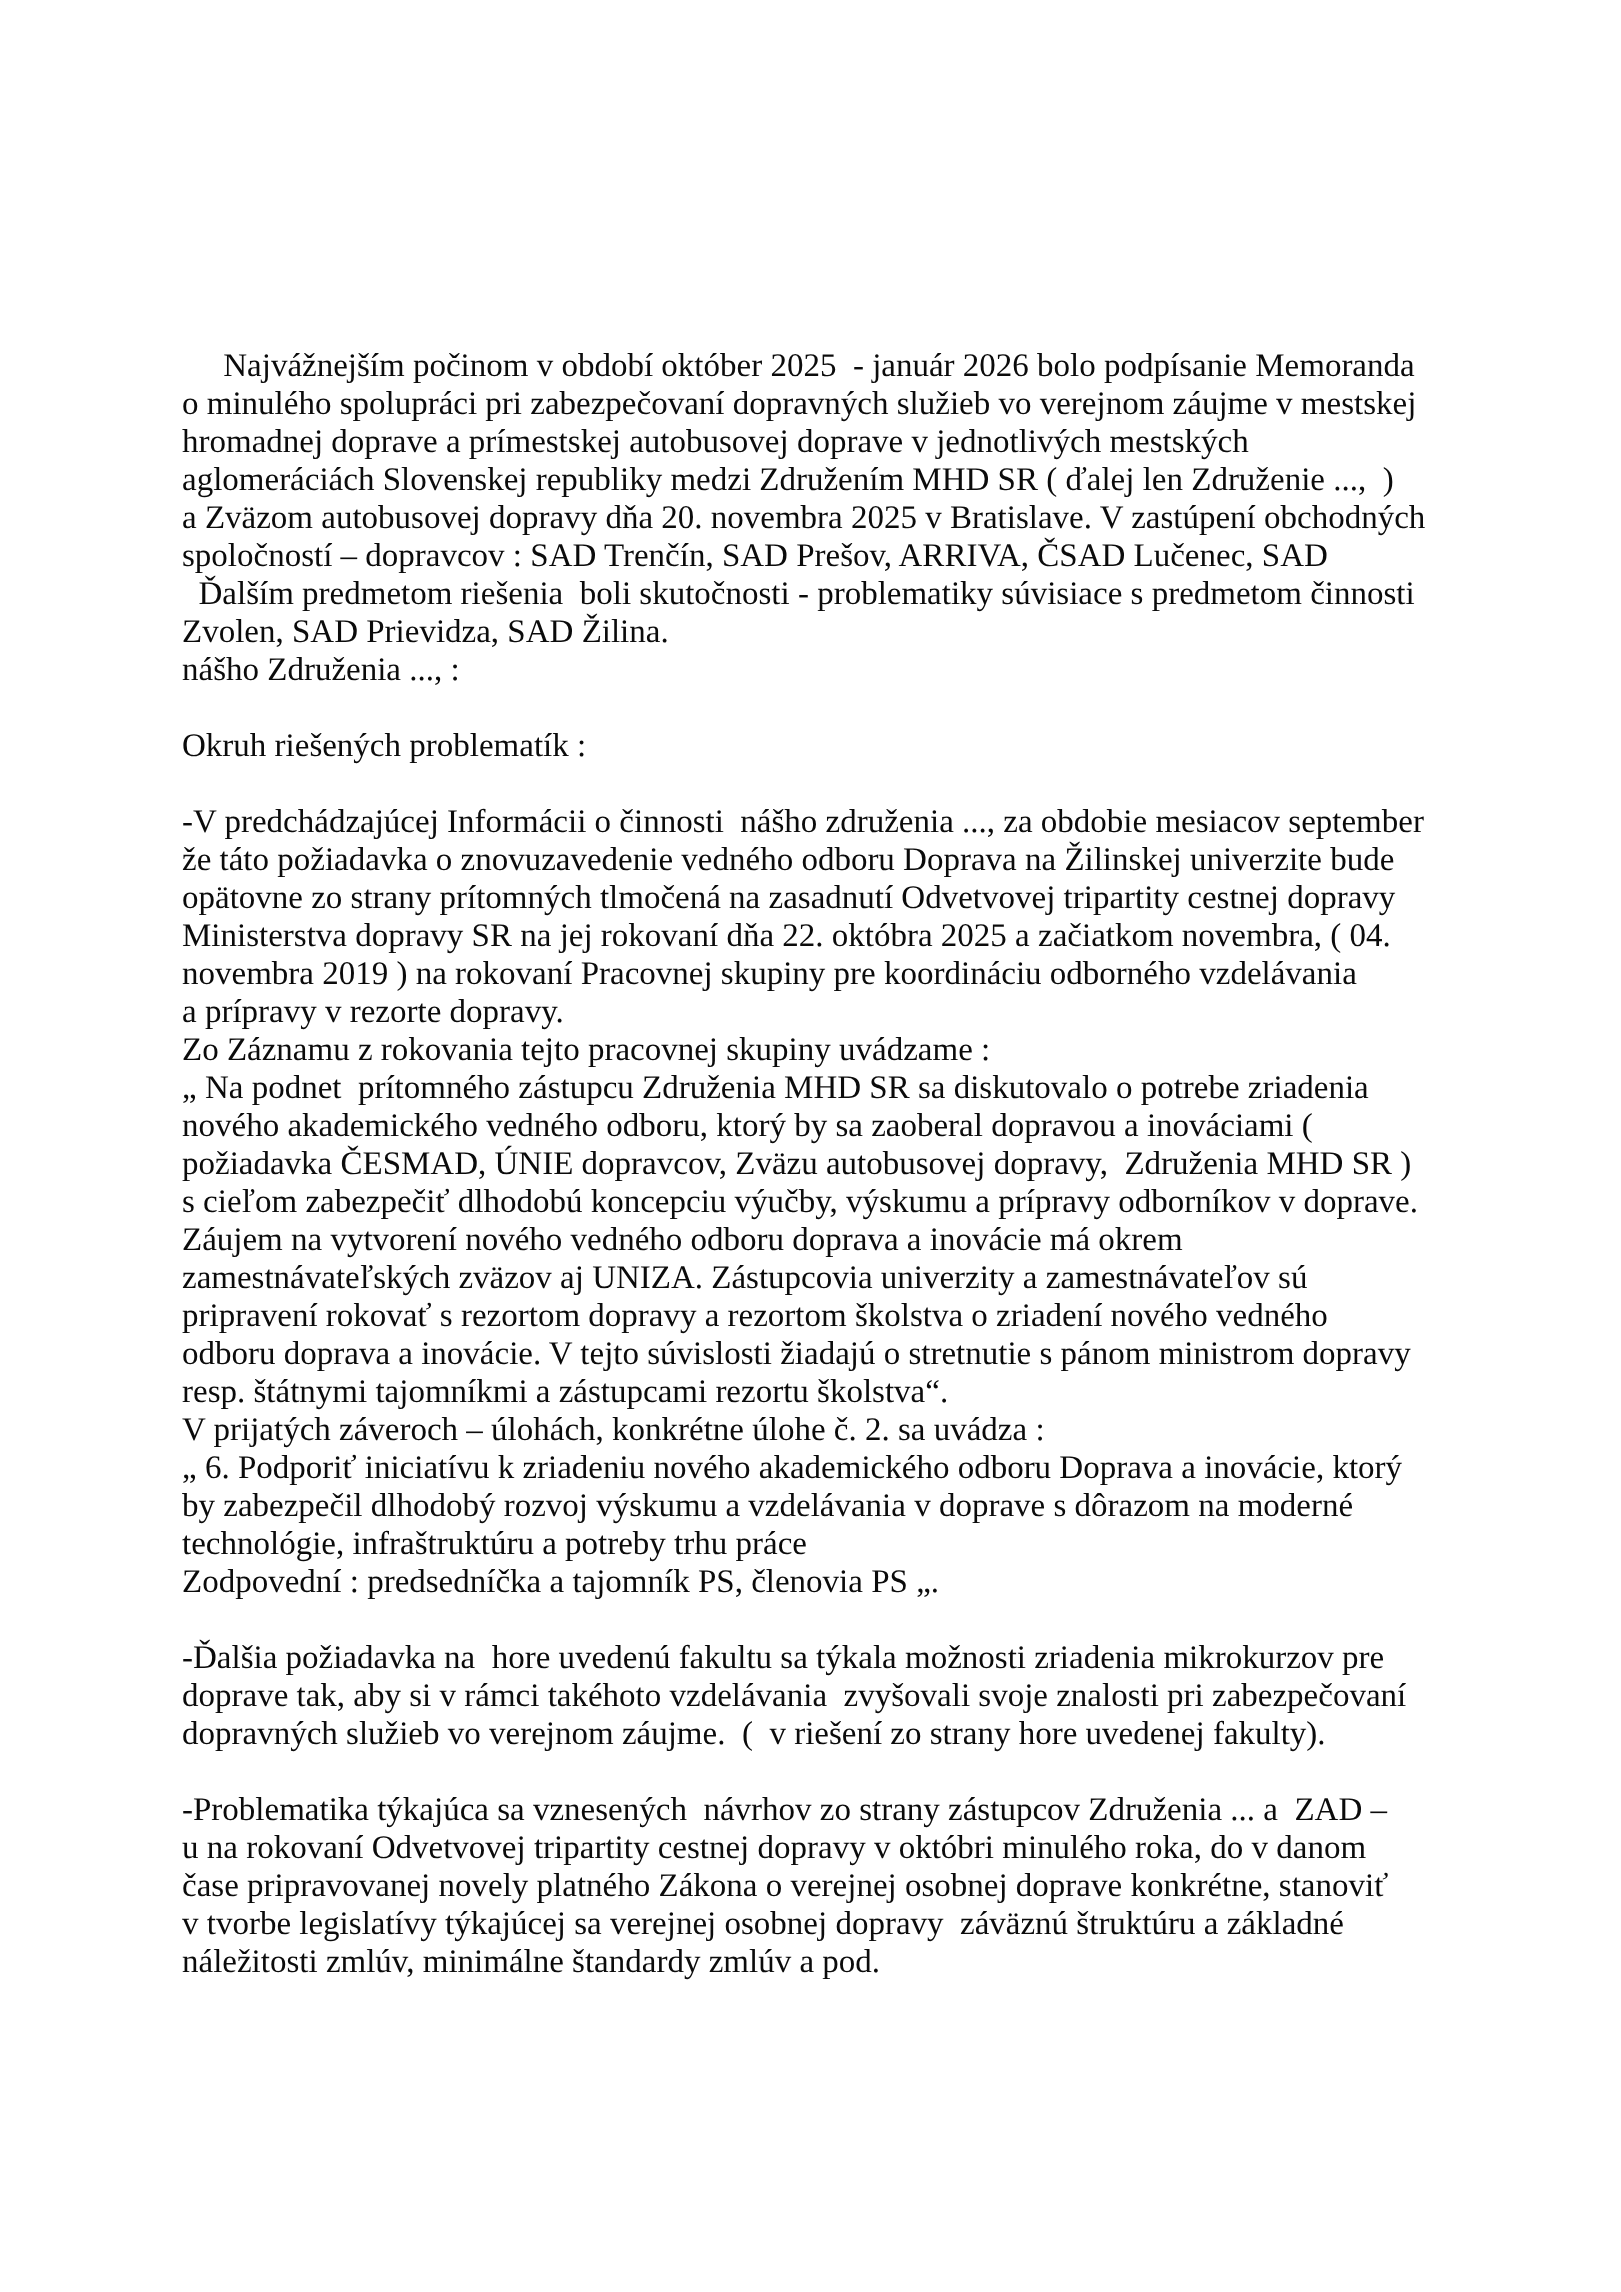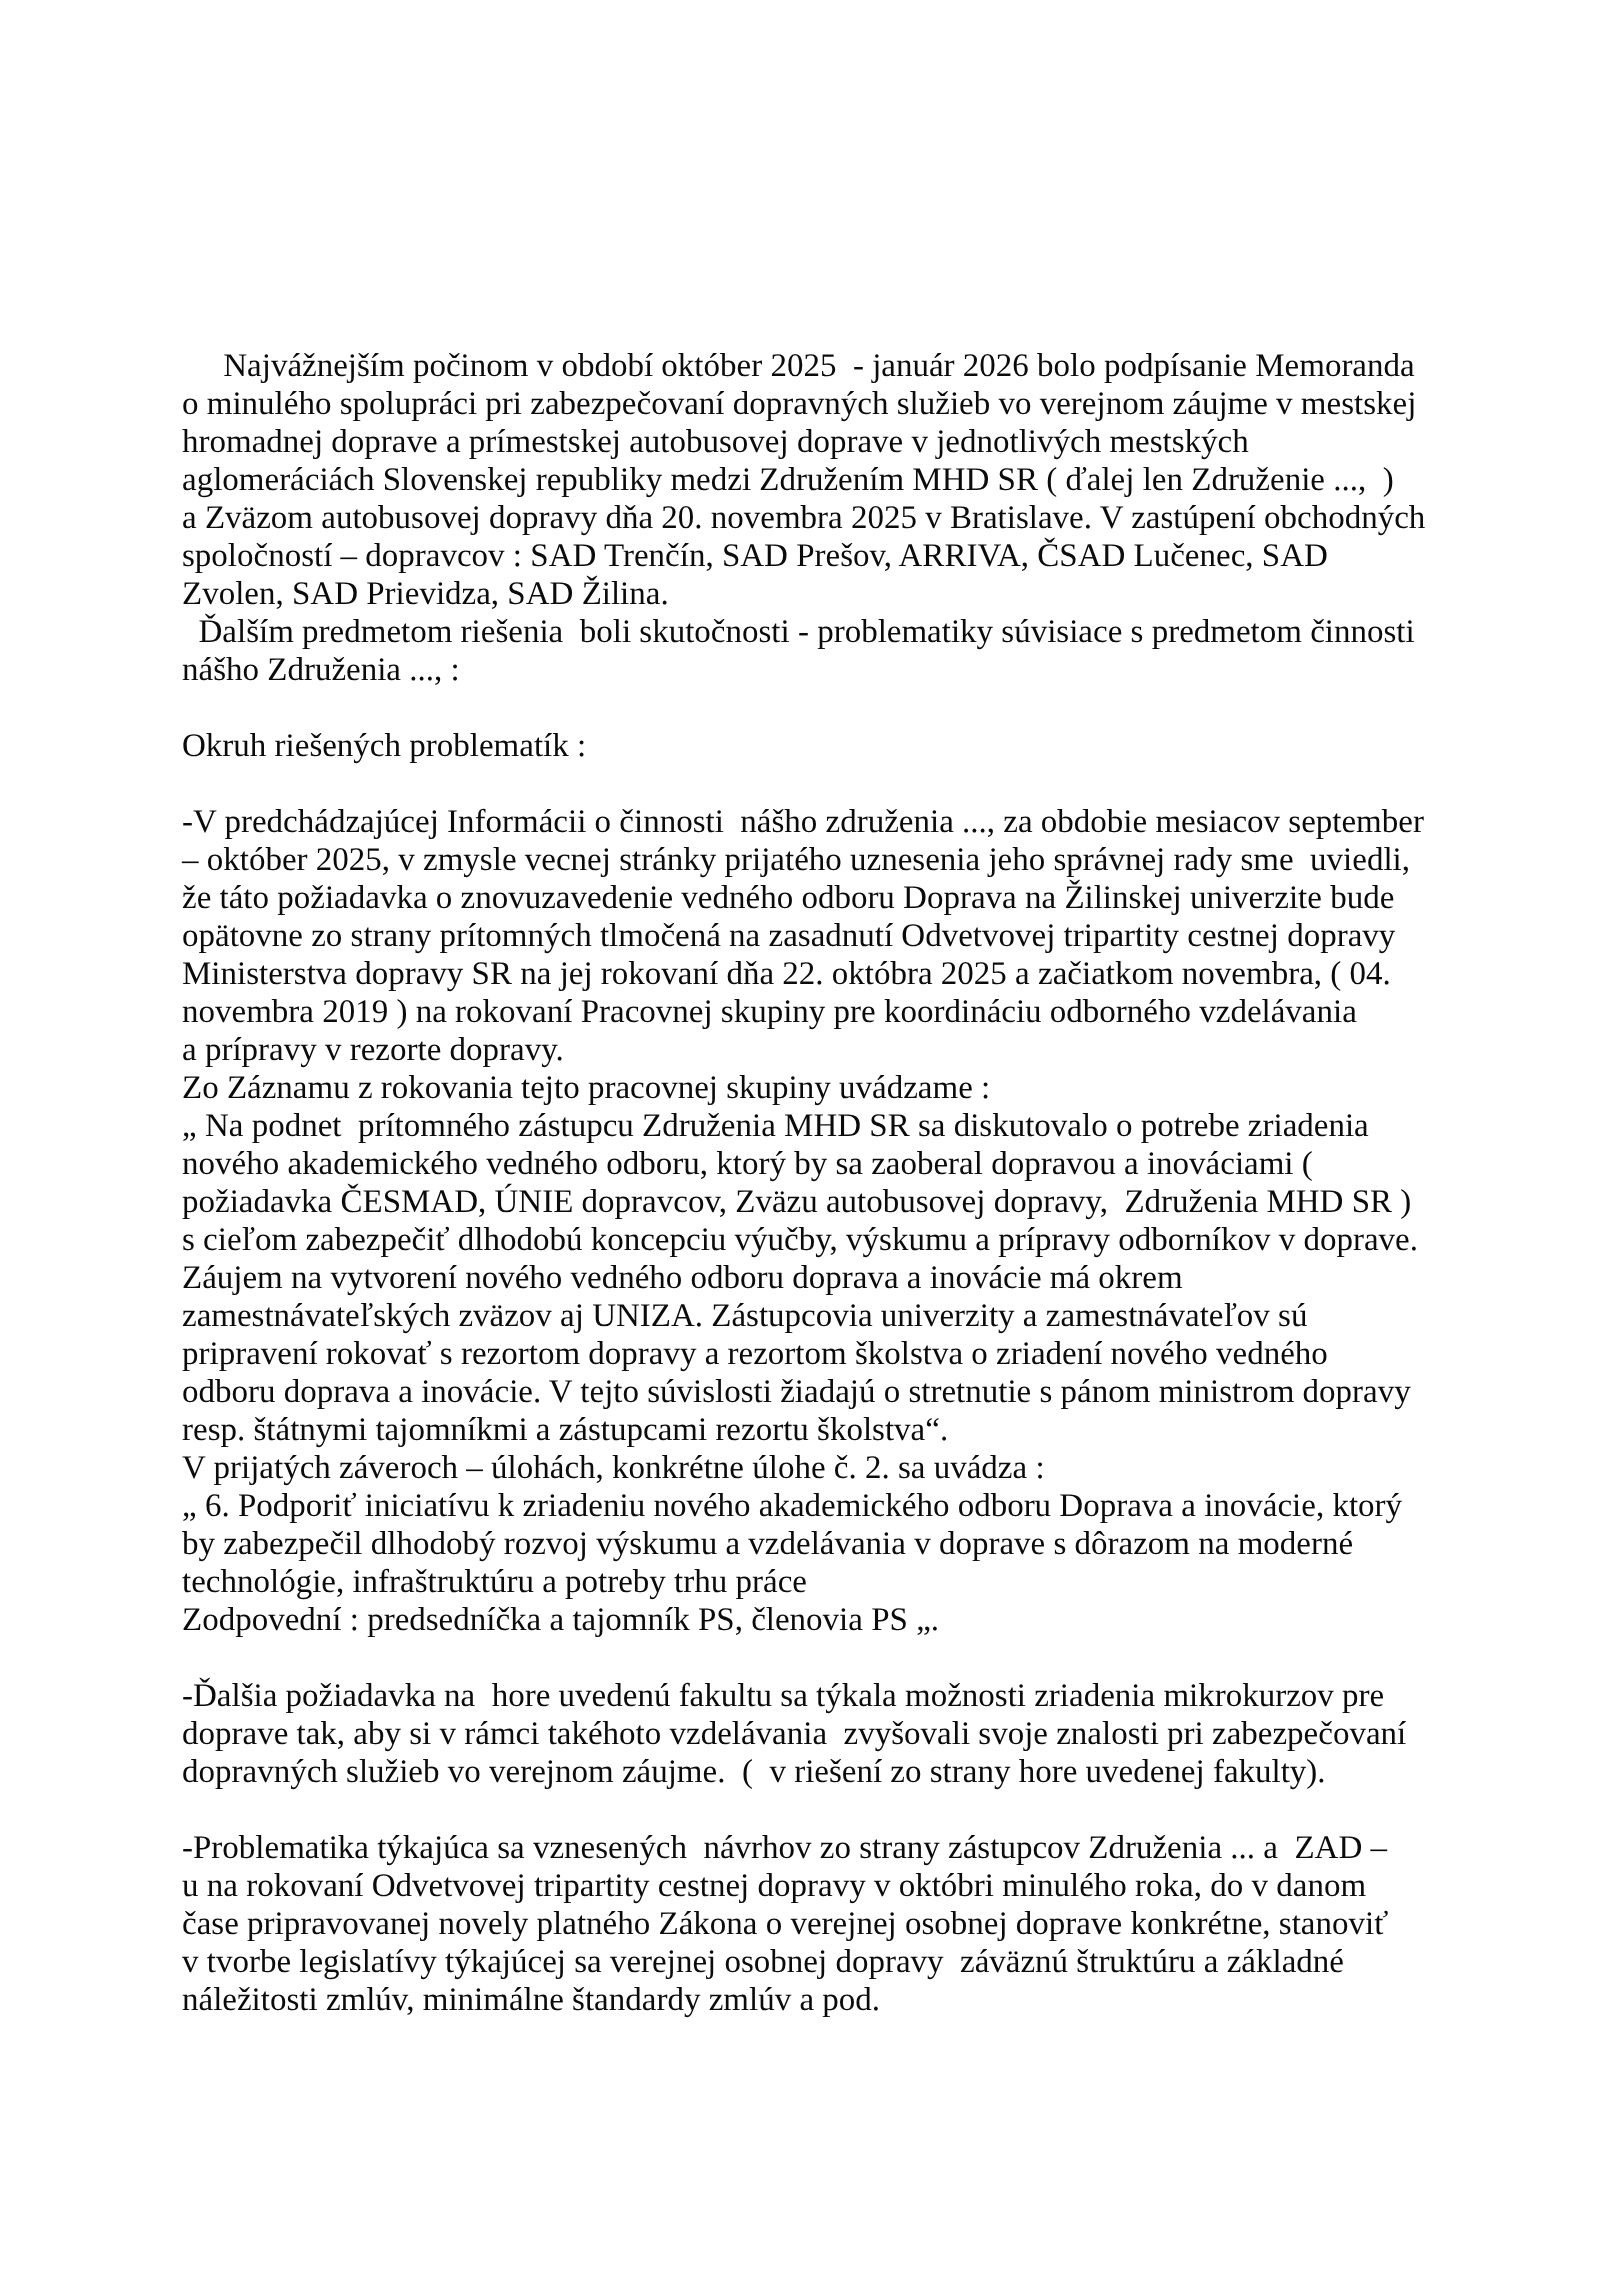--- a/index.html
+++ b/index.html
@@ -35,28 +35,27 @@
 <body>
 
 <div class="page">
   <div class="text-block" id="doc-lines">
       <div class="line">     Najvážnejším počinom v období október 2025  - január 2026 bolo podpísanie Memoranda</div>
       <div class="line">o minulého spolupráci pri zabezpečovaní dopravných služieb vo verejnom záujme v mestskej</div>
       <div class="line">hromadnej doprave a prímestskej autobusovej doprave v jednotlivých mestských</div>
       <div class="line">aglomeráciách Slovenskej republiky medzi Združením MHD SR ( ďalej len Združenie ...,  )</div>
       <div class="line">a Zväzom autobusovej dopravy dňa 20. novembra 2025 v Bratislave. V zastúpení obchodných</div>
       <div class="line">spoločností – dopravcov : SAD Trenčín, SAD Prešov, ARRIVA, ČSAD Lučenec, SAD</div>
+      <div class="line">  Ďalším predmetom riešenia  boli skutočnosti - problematiky súvisiace s predmetom činnosti</div>
       <div class="line">Zvolen, SAD Prievidza, SAD Žilina.</div>
-      <div class="line">  Ďalším predmetom riešenia  boli skutočnosti - problematiky súvisiace s predmetom činnosti</div>
       <div class="line">nášho Združenia ..., :</div>
       <div class="line"></div>
       <div class="line">Okruh riešených problematík :</div>
       <div class="line"></div>
       <div class="line">-V predchádzajúcej Informácii o činnosti  nášho združenia ..., za obdobie mesiacov september</div>
-      <div class="line">– október 2025, v zmysle vecnej stránky prijatého uznesenia jeho správnej rady sme  uviedli,</div>
       <div class="line">že táto požiadavka o znovuzavedenie vedného odboru Doprava na Žilinskej univerzite bude</div>
       <div class="line">opätovne zo strany prítomných tlmočená na zasadnutí Odvetvovej tripartity cestnej dopravy</div>
       <div class="line">Ministerstva dopravy SR na jej rokovaní dňa 22. októbra 2025 a začiatkom novembra, ( 04.</div>
       <div class="line">novembra 2019 ) na rokovaní Pracovnej skupiny pre koordináciu odborného vzdelávania</div>
       <div class="line">a prípravy v rezorte dopravy.</div>
       <div class="line">Zo Záznamu z rokovania tejto pracovnej skupiny uvádzame :</div>
       <div class="line">„ Na podnet  prítomného zástupcu Združenia MHD SR sa diskutovalo o potrebe zriadenia</div>
       <div class="line">nového akademického vedného odboru, ktorý by sa zaoberal dopravou a inováciami (</div>
       <div class="line">požiadavka ČESMAD, ÚNIE dopravcov, Zväzu autobusovej dopravy,  Združenia MHD SR )</div>
       <div class="line">s cieľom zabezpečiť dlhodobú koncepciu výučby, výskumu a prípravy odborníkov v doprave.</div>

